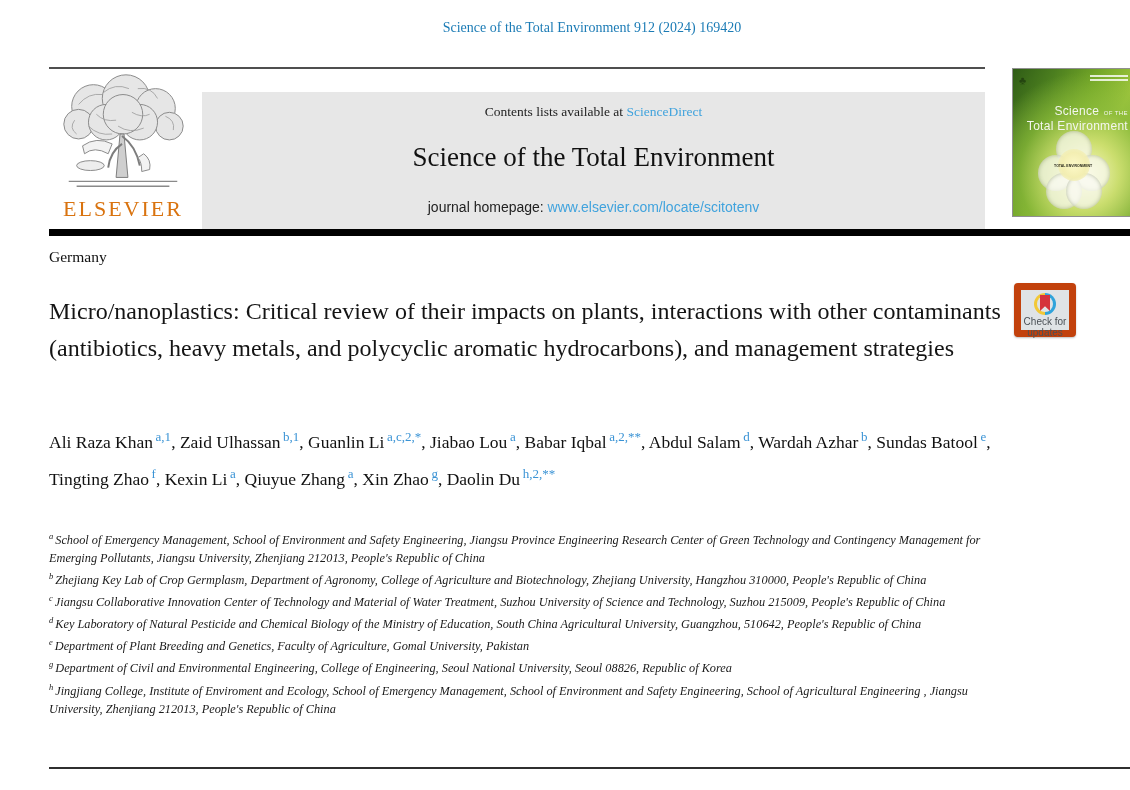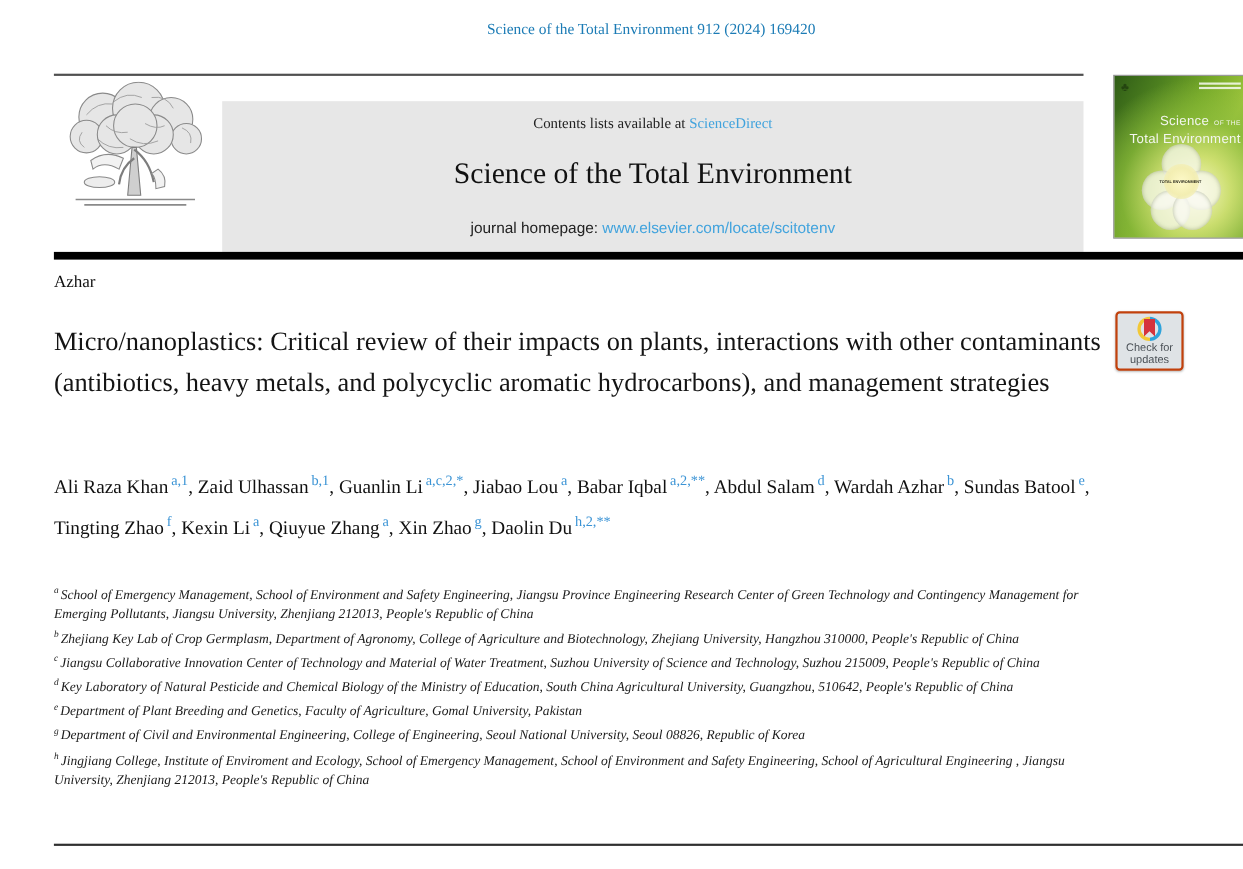--- a/index.html
+++ b/index.html
@@ -56,21 +56,21 @@
   #flower-label { font-family:"Liberation Sans", sans-serif; font-weight:bold; font-size:7px;
                   transform:scale(0.5); white-space:nowrap; color:#2b2b1d; }
 
   
   #review-label { top:248px; left:22px; font-size:15.5px; color:#111; }
   #article-title { top:293px; left:22px; width:962px; font-size:24px; line-height:37px;
                    color:#141414; }
 
   
   #badge { top:283px; left:987px; width:62px; height:54px; background:#dfe3e6;
-           border:2px solid #c2410c; border-radius:4px; box-shadow:0 1px 2px rgba(0,0,0,0.25);
+           border:7px solid #c2410c; border-radius:4px; box-shadow:0 1px 2px rgba(0,0,0,0.25);
            text-align:center; cursor:pointer; }
   #crossmark { position:relative; width:22px; height:22px; border-radius:50%; margin:3px auto 1px auto;
                background:conic-gradient(#2fa3db 0deg 180deg, #f2c837 180deg 360deg); }
   #crossmark::after { content:""; position:absolute; left:3px; top:3px; width:16px; height:16px;
                       border-radius:50%; background:#dfe3e6; }
   #crossmark-bookmark { position:absolute; left:6px; top:2px; width:10px; height:16px; z-index:2;
                         background:#d5333c;
                         clip-path:polygon(0 0, 100% 0, 100% 100%, 50% 70%, 0 100%); }
   #badge-text { font-family:"Liberation Sans", sans-serif; font-size:10px; line-height:11px;
                 color:#4a5056; }
@@ -115,20 +115,21 @@
         <path d="M72 60 L68 104 L80 104 L76 60 Z" fill="#cfcfcf" stroke="#7d7d7d" stroke-width="1"></path>
         <path d="M74 62 q14 10 18 30 M74 70 q-12 8 -14 24" fill="none" stroke="#7d7d7d" stroke-width="2"></path>
         <g stroke="#8a8a8a" stroke-width="1" fill="#f2f2f2">
           <path d="M34 72 q14 -10 30 -2 l-4 10 q-14 -8 -24 0 Z"></path>
           <path d="M96 80 q8 6 6 16 l-8 2 q0 -10 -4 -14 Z"></path>
         </g>
         <path d="M20 108 L130 108 M28 113 L122 113" stroke="#8a8a8a" stroke-width="1.5"></path>
         <ellipse cx="42" cy="92" rx="14" ry="5" fill="#ededed" stroke="#8a8a8a"></ellipse>
       </svg>
     </span>
+    <div id="elsevier-word">ELSEVIER</div>
   </div>
 
   <div id="headbox" class="abs">
     <div id="contents-line">
       <span>Contents lists available at </span><span class="link">ScienceDirect</span>
     </div>
     <div id="journal-title">Science of the Total Environment</div>
     <div id="homepage-line">
       <span>journal homepage: </span><span class="link">www.elsevier.com/locate/scitotenv</span>
     </div>
@@ -152,21 +153,21 @@
       <div class="petal" style="left:-28px; top:8px;"></div>
       <div class="petal" style="left:-8px; top:8px;"></div>
       <div id="flower-center">
         <span id="flower-label">TOTAL ENVIRONMENT</span>
       </div>
     </div>
   </div>
 
   <div class="abs rule-thick"></div>
 
-  <div id="review-label" class="abs">Azhar</div>
+  <div id="review-label" class="abs">Germany</div>
 
   <div id="article-title" class="abs">Micro/nanoplastics: Critical review of their impacts on plants, interactions with other contaminants (antibiotics, heavy metals, and polycyclic aromatic hydrocarbons), and management strategies</div>
 
   <div id="badge" class="abs">
     <div id="crossmark">
       <div id="crossmark-bookmark"></div>
     </div>
     <div id="badge-text">
       <div>Check for</div>
       <div>updates</div>

